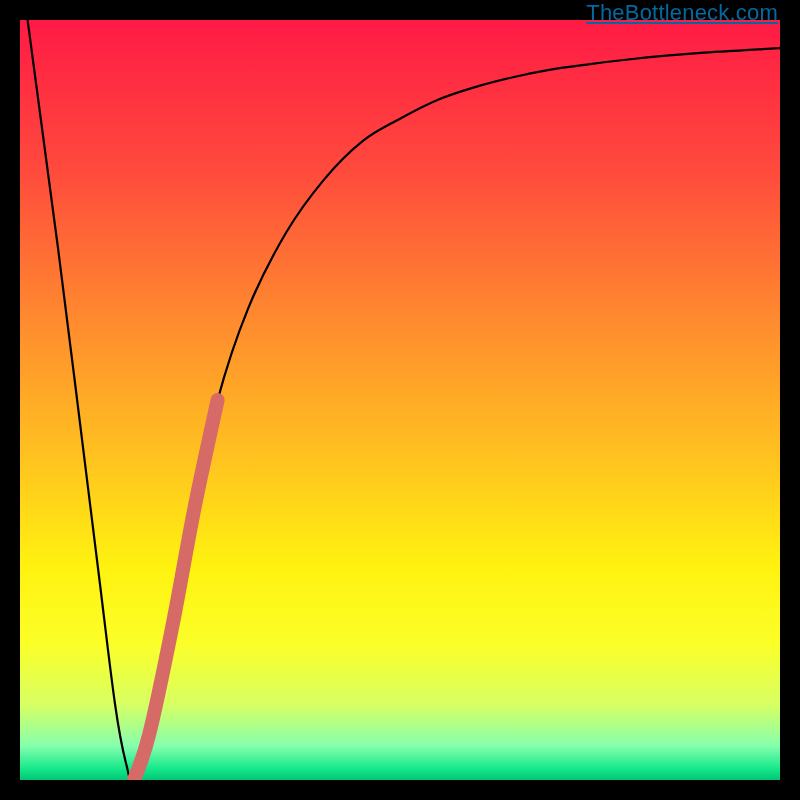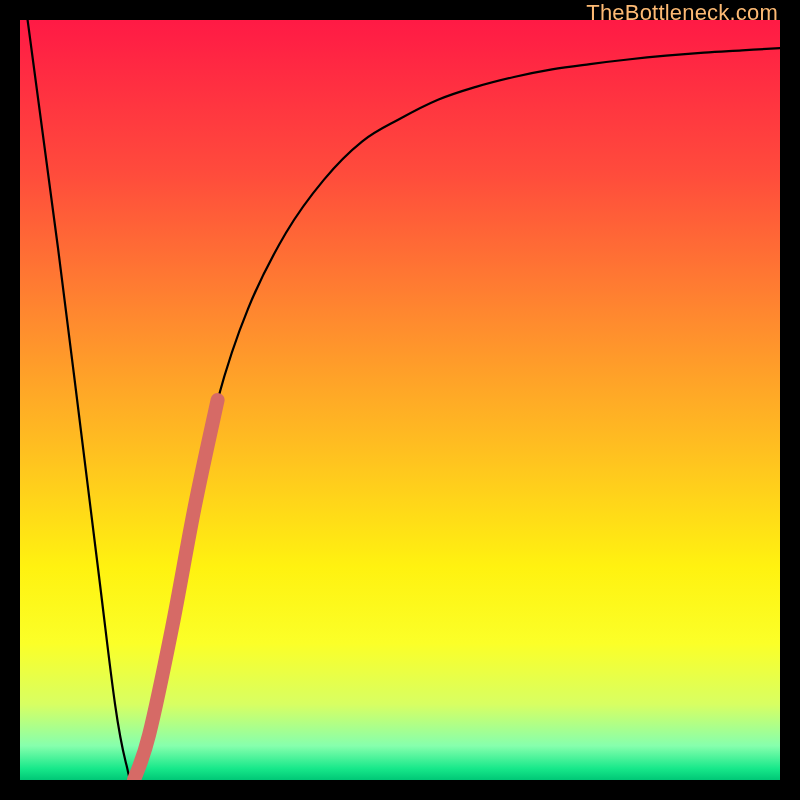--- a/index.html
+++ b/index.html
@@ -27,24 +27,25 @@
   .gradient-bg {
     position: absolute;
     inset: 0;
   }
   .watermark {
     position: absolute;
     top: 0px;
     right: 22px;
     font-family: Arial, Helvetica, sans-serif;
     font-size: 22px;
-    color: #fdba74;
+    color: #0369a1;
     font-weight: 500;
     letter-spacing: 0.2px;
     user-select: none;
+    text-decoration: underline;
   }
   svg.curve-layer {
     position: absolute;
     inset: 0;
     width: 100%;
     height: 100%;
   }
 </style>
 </head>
 <body>

